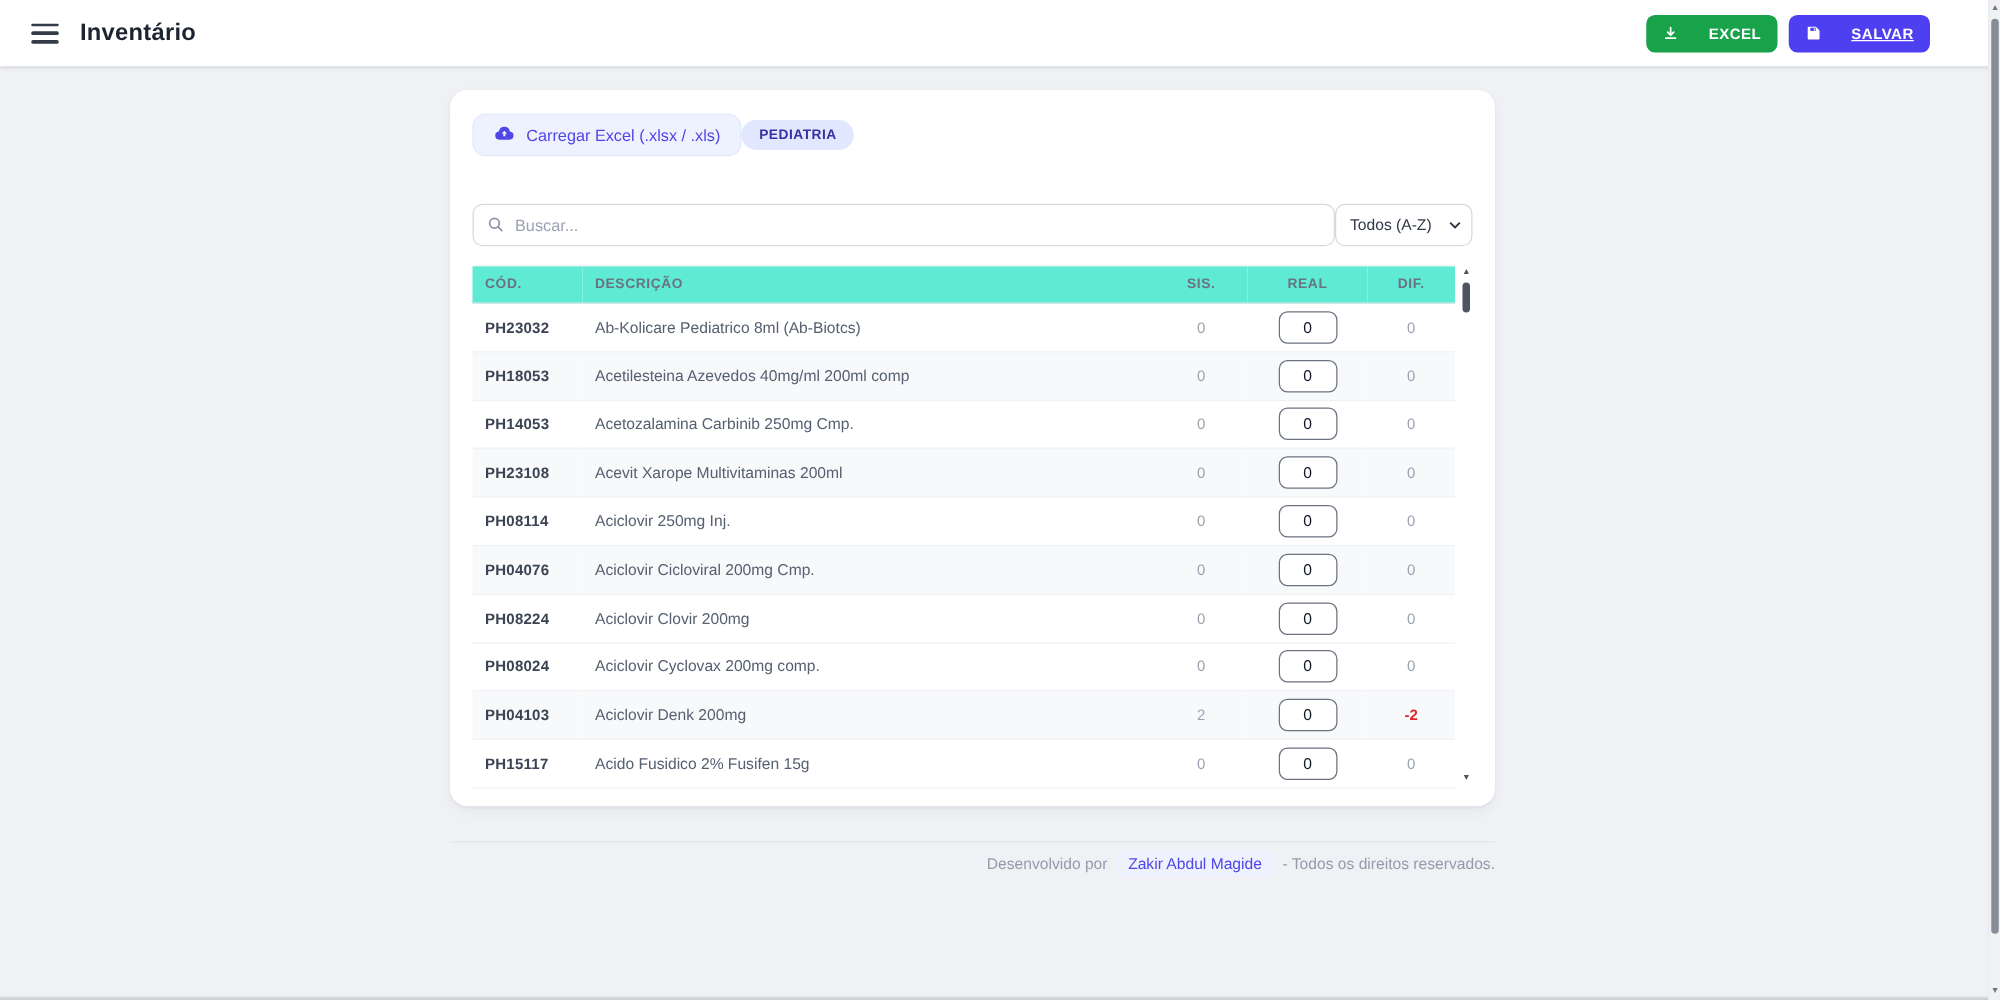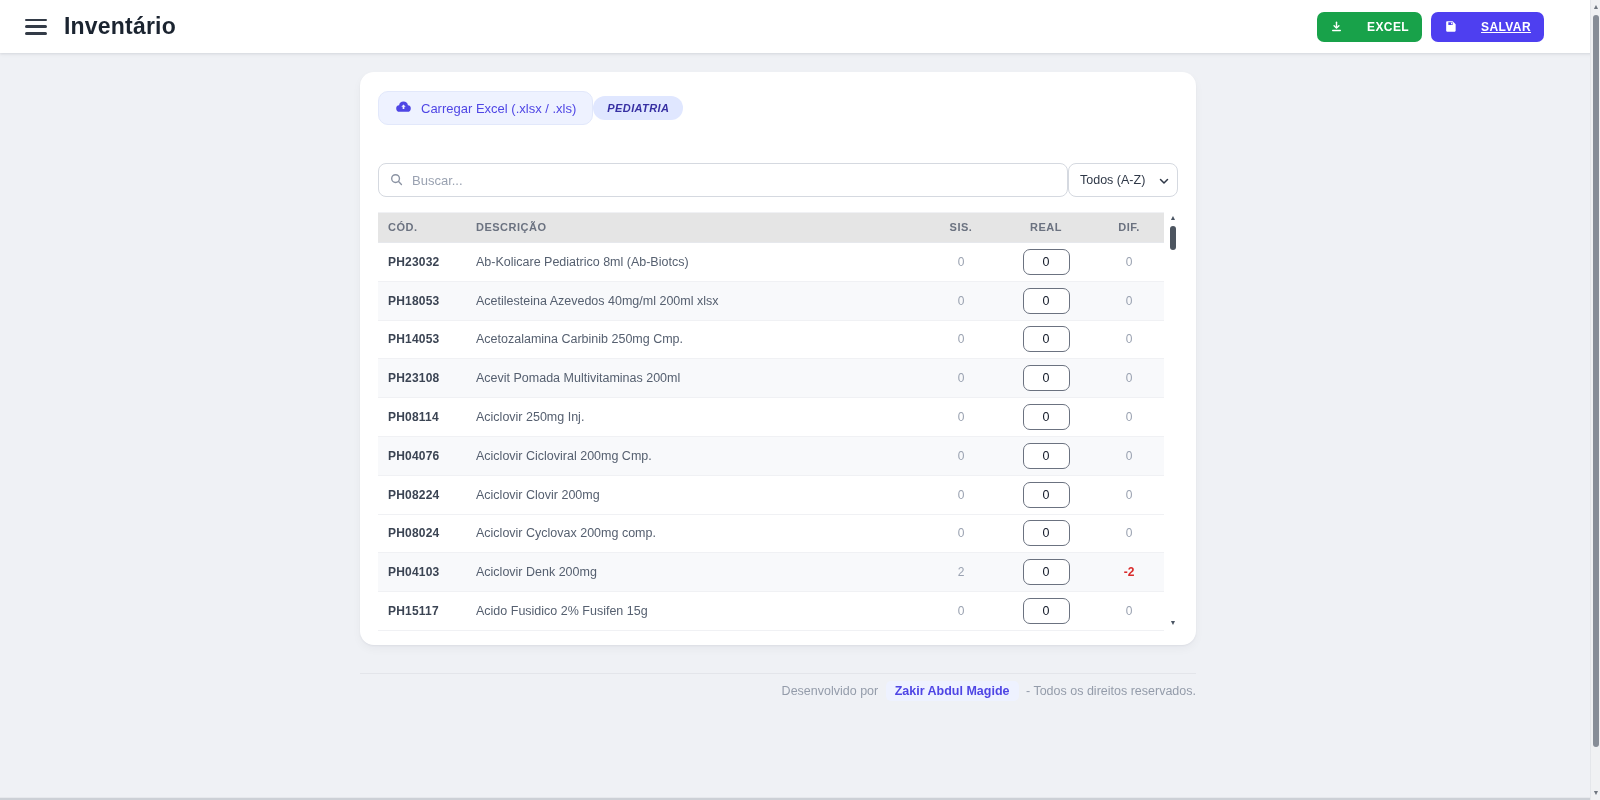--- a/index.html
+++ b/index.html
@@ -23,21 +23,21 @@
   
   .appbar{
     height:53px;background:#ffffff;
     display:flex;align-items:center;
     padding:0 56px 0 25px;
     box-shadow:0 1px 2px rgba(16,24,40,.08),0 2px 4px rgba(16,24,40,.04);
     position:relative;z-index:5;
   }
   .hamburger{width:22px;height:16px;display:flex;flex-direction:column;justify-content:space-between;cursor:pointer;border:none;background:transparent;}
   .hamburger span{display:block;height:2.6px;width:100%;background:#333b47;border-radius:2px;}
-  .app-title{font-size:23px;font-weight:700;color:#1b2430;margin-left:17px;letter-spacing:.2px;}
+  .app-title{font-size:19px;font-weight:700;color:#1b2430;margin-left:17px;letter-spacing:.2px;}
   .appbar-spacer{flex:1;}
   .btn{
     display:inline-flex;align-items:center;gap:24px;
     height:30px;padding:0 13px;border:none;border-radius:7px;
     color:#fff;font-size:12px;font-weight:700;letter-spacing:.4px;
     cursor:pointer;font-family:inherit;
   }
   .btn svg{display:block;}
   .btn-excel{background:var(--excel-green);margin-right:9px;}
   .btn-save{background:var(--save-indigo);text-decoration:underline;}
@@ -54,21 +54,21 @@
     display:inline-flex;align-items:center;gap:9px;
     height:34px;padding:0 16px;
     background:var(--accent-indigo-bg);
     border:1px solid #e2e8fb;border-radius:10px;
     color:var(--accent-indigo);font-size:13px;font-weight:400;
     cursor:pointer;font-family:inherit;
   }
   .category-badge{
     background:var(--badge-bg);color:var(--accent-indigo-dark);
     font-size:11px;font-weight:700;letter-spacing:.4px;
-    padding:6px 14px;border-radius:999px;margin-right:2px;font-style:italic;
+    padding:6px 14px;border-radius:999px;margin-right:2px;
   }
 
   .filters-row{display:flex;align-items:center;gap:0;margin-top:38px;justify-content:center;}
   .search-wrap{position:relative;flex:1;}
   .search-wrap svg{position:absolute;left:11px;top:9px;}
   .search-input{
     width:100%;height:34px;border:1px solid #d5d9e0;border-radius:8px;
     padding:0 12px 0 33px;font-size:13px;color:#374151;outline:none;
     font-family:inherit;background:#fff;
   }
@@ -82,21 +82,21 @@
   .select-wrap .chev{position:absolute;right:8px;top:10px;pointer-events:none;}
 
   
   .table-area{position:relative;margin-top:15px;padding-right:14px;}
   table{width:100%;border-collapse:collapse;table-layout:fixed;}
   col.c1{width:88px;}col.c3{width:74px;}col.c4{width:96px;}col.c5{width:70px;}
   thead th{
     font-size:11px;font-weight:700;color:#6b7280;letter-spacing:.5px;
     text-align:left;padding:8px 10px 9px 10px;
     border-top:1px solid #f0f1f4;border-bottom:1px solid #e6e8ec;
-    background:#e5e5e5;
+    background:#5eead4;
   }
   thead th.center, td.center{text-align:center;}
   tbody td{
     padding:0 10px;height:38.8px;vertical-align:middle;
     border-bottom:1px solid #f0f1f4;font-size:12.5px;
   }
   tbody tr.striped{background:#f8f9fb;}
   td.c-code{font-weight:700;color:#3b4453;font-size:12px;letter-spacing:.2px;}
   td.c-desc{color:#566070;}
   td.c-sis,td.c-dif{color:#9aa2b1;font-size:12px;}
@@ -121,21 +121,21 @@
   }
 
   
   .footer{
     width:836px;margin:28px 0 0 360px;
     border-top:1px solid #e3e5ea;
     padding-top:10px;text-align:right;
     font-size:12.5px;color:#949caa;
   }
   .footer .author-link{
-    color:var(--accent-indigo);font-weight:700;
+    color:var(--accent-indigo);font-weight:400;
     background:var(--accent-indigo-bg);
     padding:3px 9px;border-radius:5px;margin:0 4px;
     text-decoration:none;cursor:pointer;
   }
 
   
   .page-scrollbar{
     position:fixed;top:0;right:0;width:10px;height:800px;
     background:#f0f1f3;border-left:1px solid #e4e6ea;z-index:50;
   }
@@ -243,39 +243,39 @@
     <td class="c-code">PH23032</td>
     <td class="c-desc">Ab-Kolicare Pediatrico 8ml (Ab-Biotcs)</td>
     <td class="c-sis center">0</td>
     <td class="c-real center">
       <input class="real-input" type="text" value="0" style="">
     </td>
     <td class="c-dif center">0</td>
   </tr>
           <tr class="striped">
     <td class="c-code">PH18053</td>
-    <td class="c-desc">Acetilesteina Azevedos 40mg/ml 200ml xlsx</td>
+    <td class="c-desc">Acetilesteina Azevedos 40mg/ml 200ml comp</td>
     <td class="c-sis center">0</td>
     <td class="c-real center">
       <input class="real-input" type="text" value="0" style="">
     </td>
     <td class="c-dif center">0</td>
   </tr>
           <tr>
     <td class="c-code">PH14053</td>
     <td class="c-desc">Acetozalamina Carbinib 250mg Cmp.</td>
     <td class="c-sis center">0</td>
     <td class="c-real center">
       <input class="real-input" type="text" value="0" style="">
     </td>
     <td class="c-dif center">0</td>
   </tr>
           <tr class="striped">
     <td class="c-code">PH23108</td>
-    <td class="c-desc">Acevit Pomada Multivitaminas 200ml</td>
+    <td class="c-desc">Acevit Xarope Multivitaminas 200ml</td>
     <td class="c-sis center">0</td>
     <td class="c-real center">
       <input class="real-input" type="text" value="0" style="">
     </td>
     <td class="c-dif center">0</td>
   </tr>
           <tr>
     <td class="c-code">PH08114</td>
     <td class="c-desc">Aciclovir 250mg Inj.</td>
     <td class="c-sis center">0</td>

